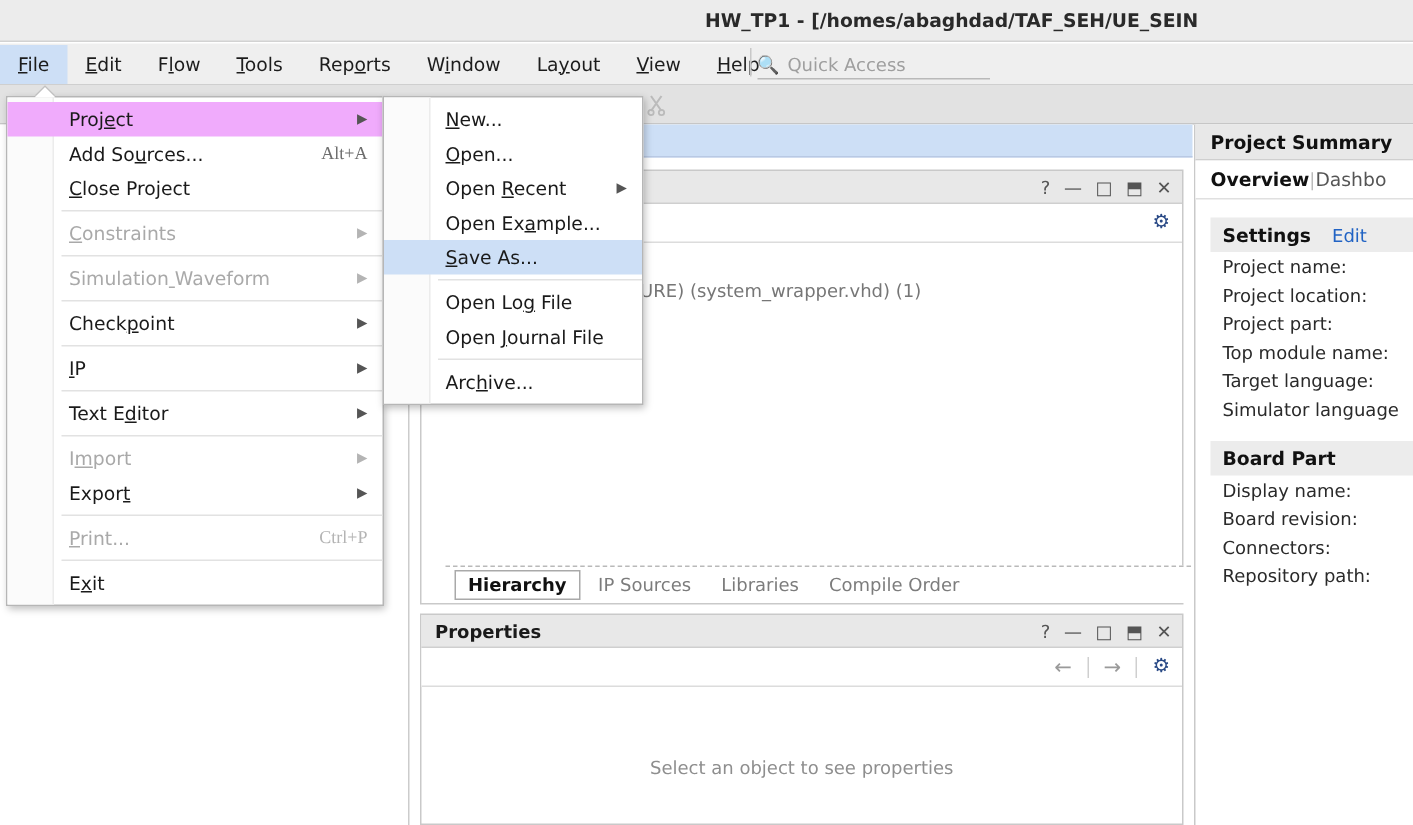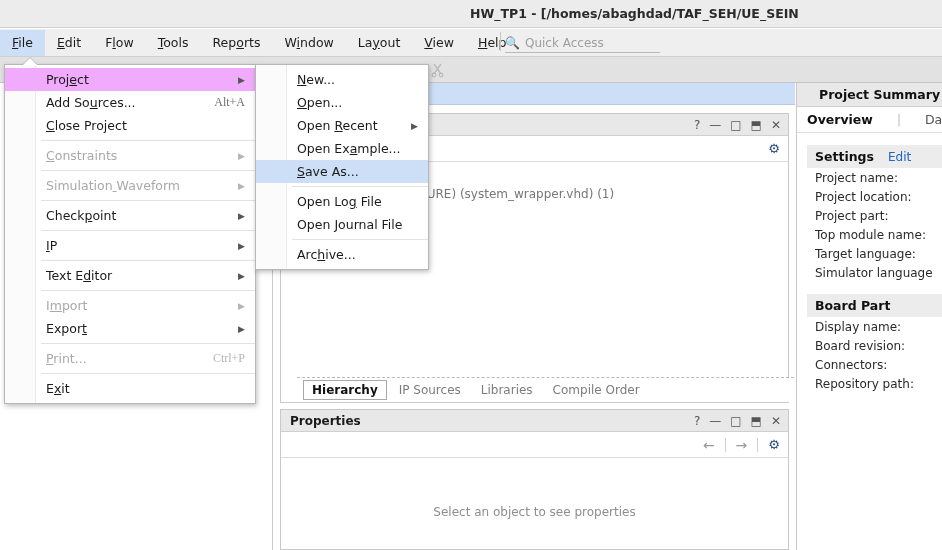--- a/index.html
+++ b/index.html
@@ -142,25 +142,25 @@
   }
   .arrow-btn { color: #9a9a9a; font-size: 14px; line-height: 12px; }
 
   
   .right {
     position: absolute; left: 796px; top: 83px; width: 146px; height: 467px;
     background: #ffffff; border-left: 1px solid #c9c9c9;
   }
   .ps-head {
     height: 24px; background: #e8e8e8; border-bottom: 1px solid #cfcfcf;
-    display: flex; align-items: center; padding-left: 22px;
+    display: flex; align-items: center; padding-left: 10px;
   }
   .ps-title { font-size: 12.5px; font-weight: bold; color: #111; }
   .ps-subtabs {
-    height: 26px; display: flex; align-items: center; gap: 24px;
+    height: 26px; display: flex; align-items: center; gap: 0;
     padding-left: 10px; border-bottom: 1px solid #e0e0e0; background:#fff;
   }
   .ps-tab { font-size: 12.5px; color: #555; }
   .ps-tab.sel { font-weight: bold; color: #111; }
   .ps-tabsep { color: #bbb; }
   .sec-head {
     margin: 12px 0 0 10px; background: #ececec; padding: 4px 8px;
     display: flex; align-items: baseline; gap: 14px; width: 136px;
   }
   .sec-title { font-size: 12.5px; font-weight: bold; color: #111; }

